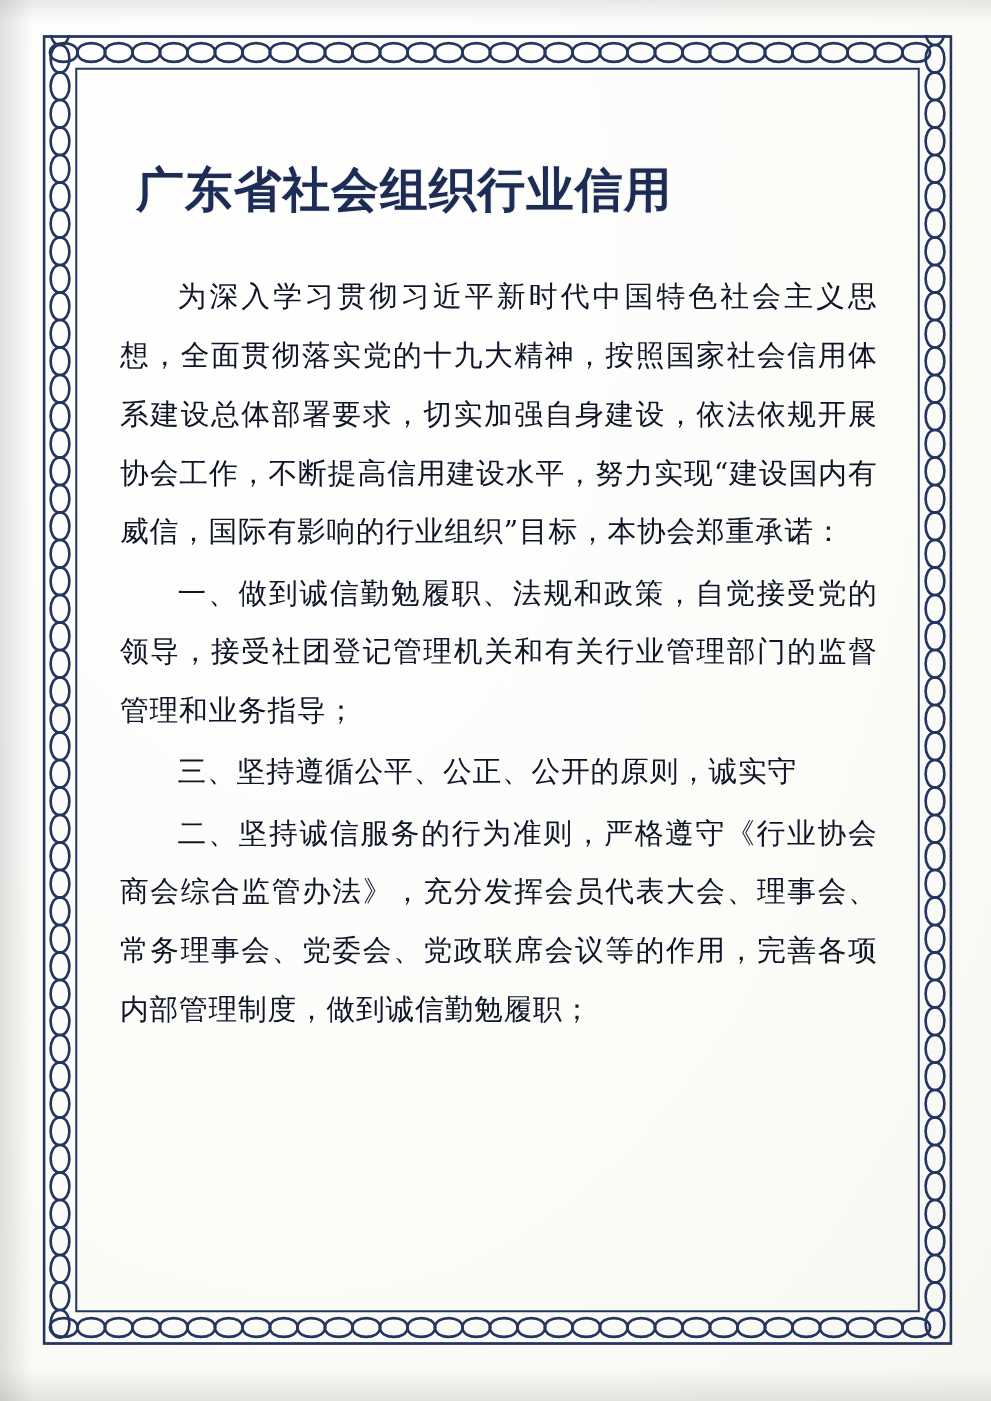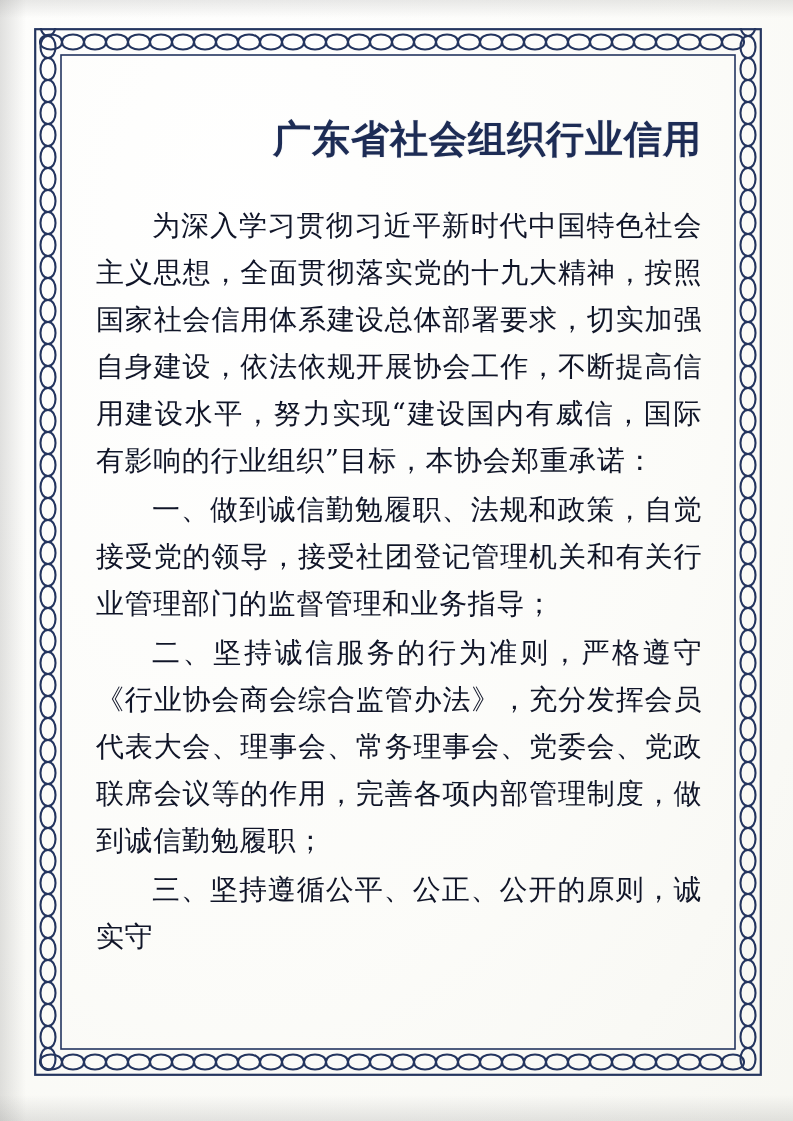--- a/index.html
+++ b/index.html
@@ -45,43 +45,43 @@
   
   #content {
     position: absolute;
     left: 96px;
     top: 112px;
     width: 606px;
     height: 900px;
   }
 
   .doc-title {
-    text-align: right;
+    text-align: left;
     color: #1d2c55;
     font-family: "DejaVu Sans", "Liberation Sans", sans-serif;
     font-weight: bold;
     font-size: 38px;
     line-height: 54px;
     letter-spacing: 1px;
-    margin: 0;
+    margin: 13px;
     text-shadow: 0 0 1px rgba(29,44,85,0.35);
   }
   .doc-title .line2 {
     display: block;
   }
 
   .body-block {
     margin-top: 36px;
   }
 
   p.para {
     margin: 0 0 2px 0;
     color: #101528;
     font-family: "DejaVu Serif", "Liberation Serif", serif;
-    font-size: 28px;
+    font-size: 23px;
     line-height: 47px;
     text-align: justify;
     text-justify: inter-ideograph;
     text-indent: 2em;
     letter-spacing: 0.6px;
   }
 
   
   p.para, .doc-title {
     -webkit-font-smoothing: antialiased;
@@ -235,22 +235,22 @@
 
   <div id="content">
 
     <h1 class="doc-title">
       <span class="line1">广东省社会组织行业信用</span>
     </h1>
 
     <div class="body-block">
       <p class="para">为深入学习贯彻习近平新时代中国特色社会主义思想，全面贯彻落实党的十九大精神，按照国家社会信用体系建设总体部署要求，切实加强自身建设，依法依规开展协会工作，不断提高信用建设水平，努力实现“建设国内有威信，国际有影响的行业组织”目标，本协会郑重承诺：</p>
       <p class="para">一、做到诚信勤勉履职、法规和政策，自觉接受党的领导，接受社团登记管理机关和有关行业管理部门的监督管理和业务指导；</p>
+      <p class="para">三、坚持遵循公平、公正、公开的原则，诚实守</p>
       <p class="para">二、坚持诚信服务的行为准则，严格遵守《行业协会商会综合监管办法》，充分发挥会员代表大会、理事会、常务理事会、党委会、党政联席会议等的作用，完善各项内部管理制度，做到诚信勤勉履职；</p>
-      <p class="para">三、坚持遵循公平、公正、公开的原则，诚实守</p>
     </div>
 
   </div>
 
   <div id="scan-edge-left"></div>
   <div id="scan-edge-top"></div>
   <div id="scan-edge-bottom"></div>
 
 </div>
 

